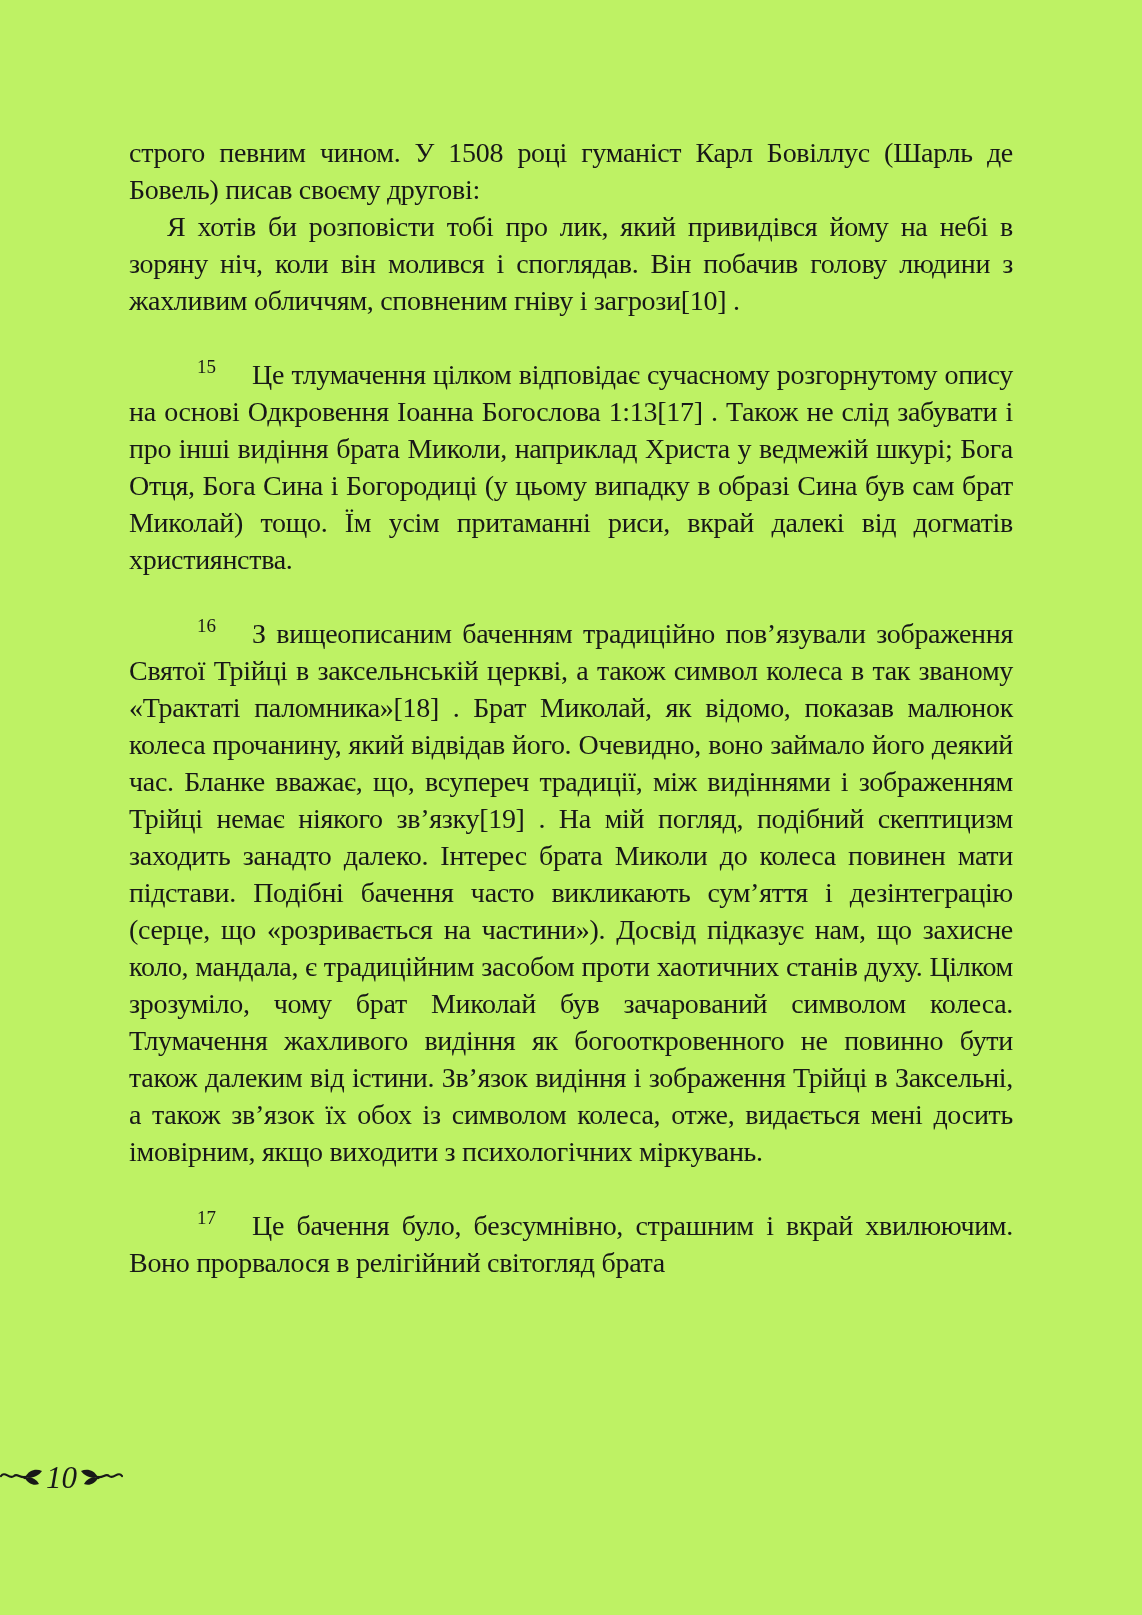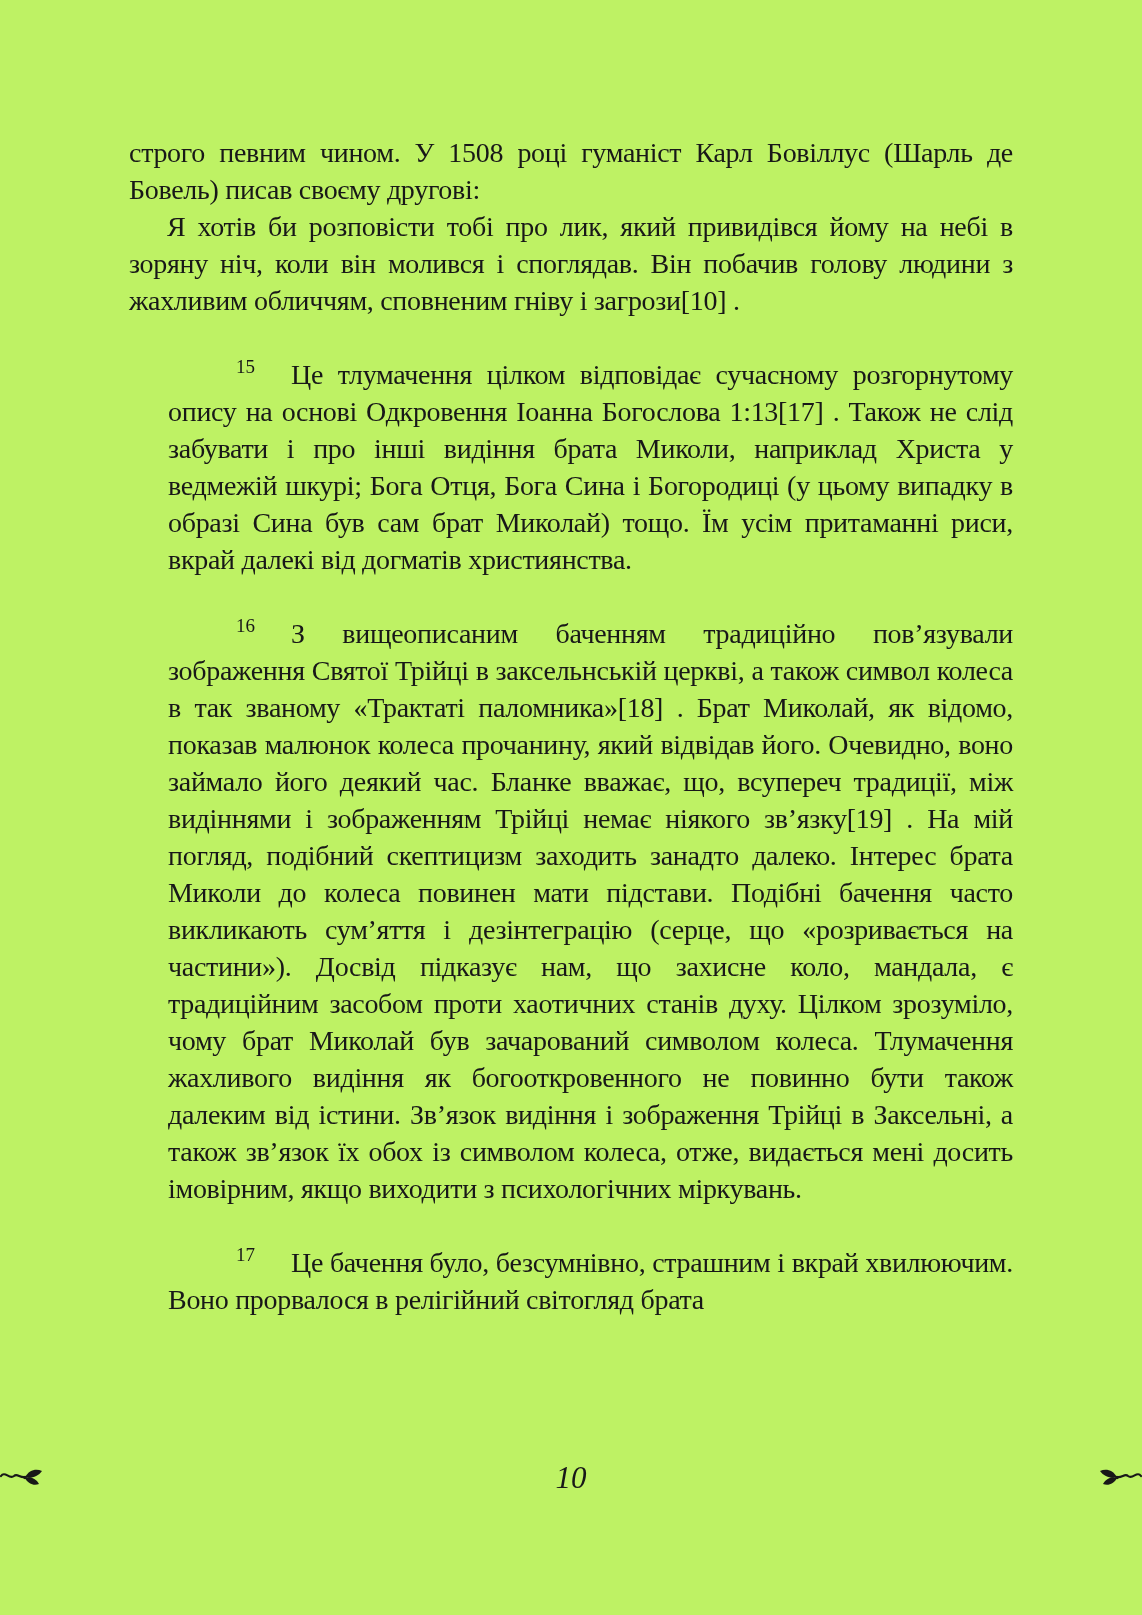--- a/index.html
+++ b/index.html
@@ -25,40 +25,40 @@
   p.para {
     margin: 0;
     font-size: 28px;
     line-height: 37px;
     letter-spacing: -0.3px;
     text-align: justify;
     text-justify: inter-word;
   }
   p.para.indent { text-indent: 38px; }
   p.para.numbered { text-indent: 34px; }
-  p.para.gap { margin-top: 37px; margin-left: 39px; }
+  p.para.gap { margin-top: 37px; }
   .para-num {
     display: inline-block;
     font-size: 19px;
     line-height: 0;
     position: relative;
     top: -1px;
     vertical-align: super;
     margin-right: 36px;
     letter-spacing: 0;
   }
   .footer {
     position: absolute;
     left: 0;
     right: 0;
     top: 1462px;
     display: flex;
-    justify-content: space-between;
+    justify-content: flex-start;
     align-items: center;
-    gap: 16px;
+    gap: 0;
   }
   .pagenum {
     font-style: italic;
     font-size: 31px;
     line-height: 1;
     color: #181818;
   }
   .ornament { display: block; }
   .ornament.flip { transform: scaleX(-1); }
 </style>

